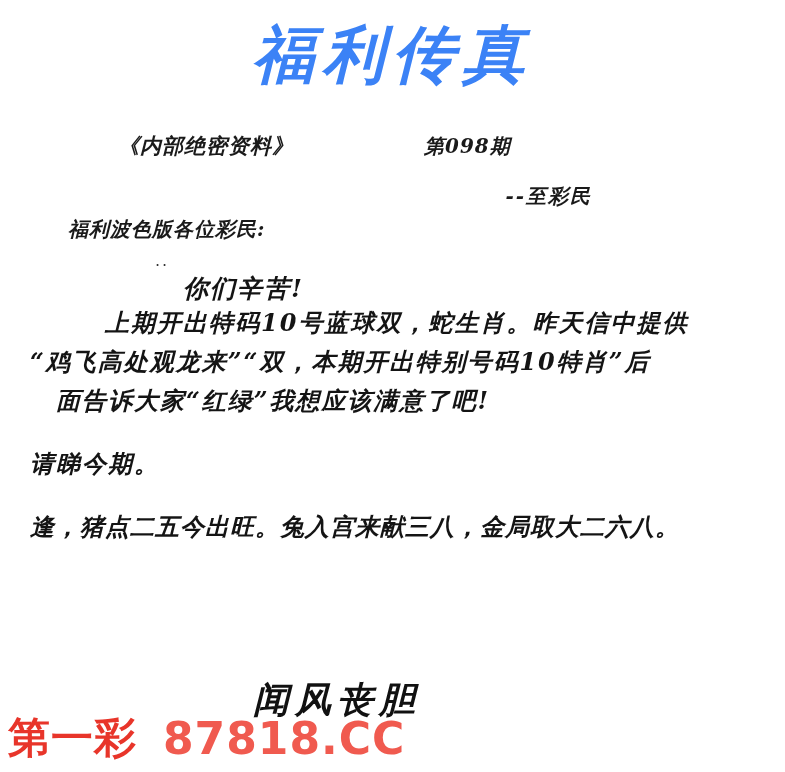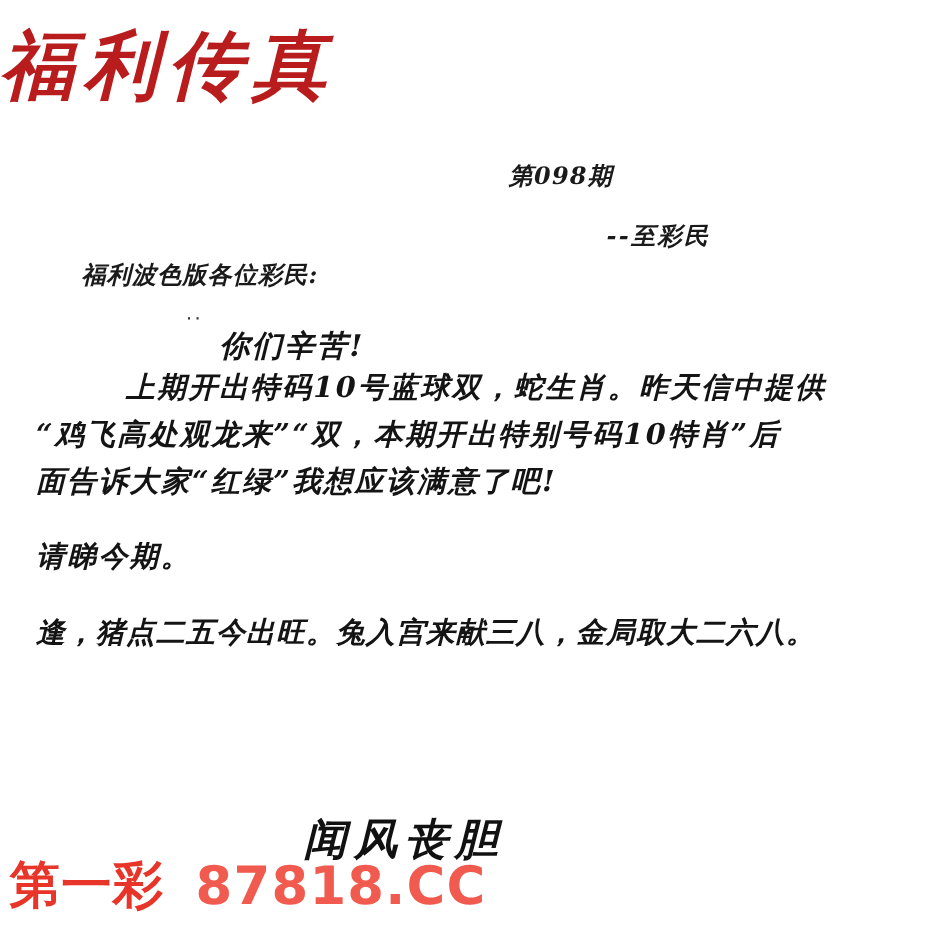--- a/index.html
+++ b/index.html
@@ -15,27 +15,27 @@
     width: 785px;
     height: 772px;
     background: #ffffff;
     overflow: hidden;
   }
   .title {
     position: absolute;
     left: 0;
     right: 0;
     top: 22px;
-    text-align: left;
+    text-align: center;
     font-family: "DejaVu Serif", serif;
     font-size: 62px;
     font-weight: bold;
     font-style: italic;
     letter-spacing: 8px;
-    color: #b91c1c;
+    color: #3b82f6;
     line-height: 1.05;
   }
   .subline {
     position: absolute;
     top: 132px;
     left: 0;
     right: 0;
     height: 30px;
   }
   .subtitle {
@@ -112,21 +112,21 @@
     font-size: 24px;
     font-style: italic;
     font-weight: bold;
     color: #141414;
     letter-spacing: 2px;
     line-height: 39px;
     white-space: nowrap;
   }
   .line.indent-1 { padding-left: 75px; }
   .line.indent-2 { padding-left: 0px; }
-  .line.indent-3 { padding-left: 0px; }
+  .line.indent-3 { padding-left: 0px; margin-left: 26px; }
   .line.small-indent { padding-left: 0px; margin-top: 24px; }
   .block-2 {
     position: absolute;
     left: 30px;
     right: 22px;
     top: 505px;
   }
   .line2 {
     font-family: "DejaVu Serif", serif;
     font-size: 24px;
@@ -175,20 +175,21 @@
   }
 </style>
 </head>
 <body>
 
 <div id="page">
 
   <div class="title">福利传真</div>
 
   <div class="subline">
+    <div class="subtitle">《内部绝密资料》</div>
     <div class="issue">第098期</div>
   </div>
 
   <div class="dedication">--至彩民</div>
 
   <div class="salutation">福利波色版各位彩民:</div>
 
   <div class="dots">··</div>
 
   <div class="greeting">你们辛苦!</div>

